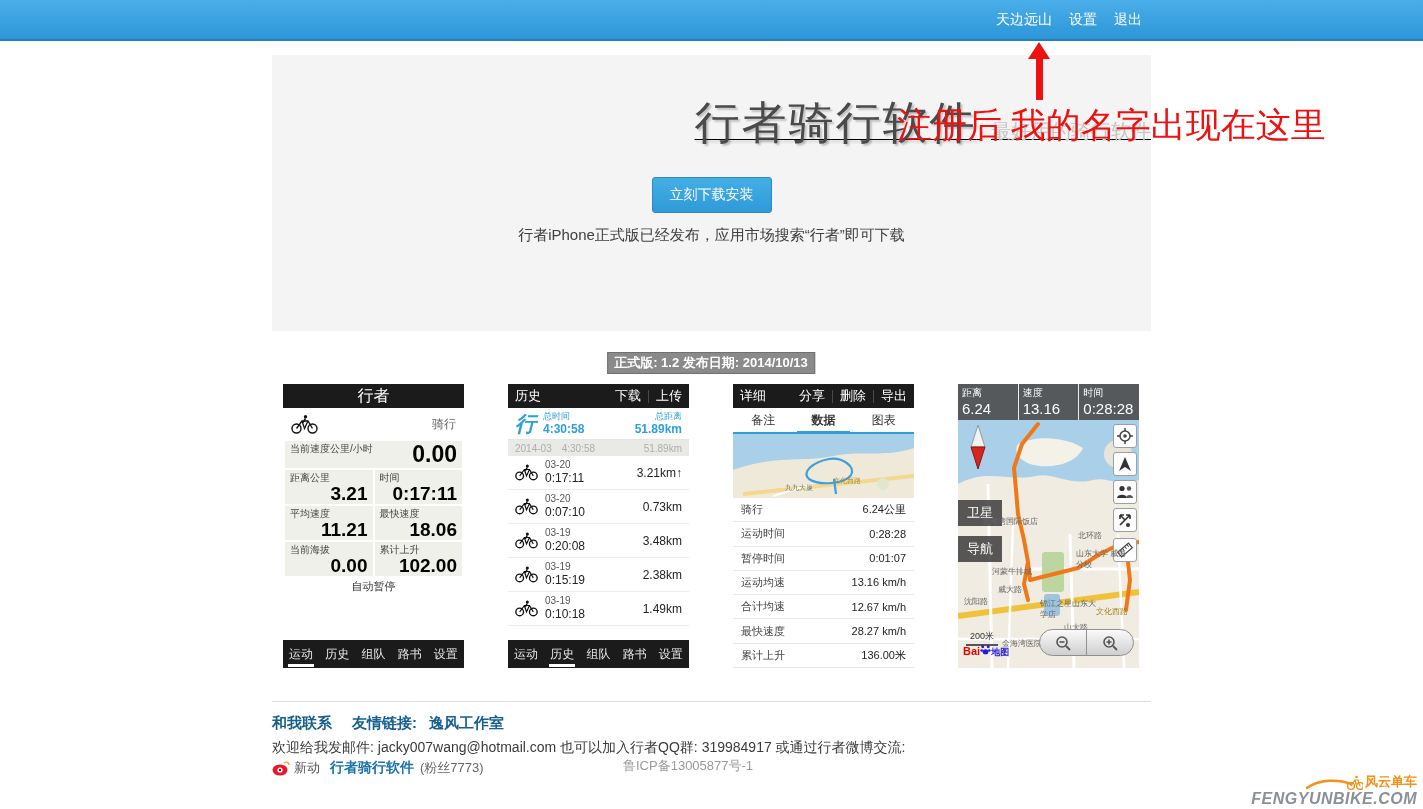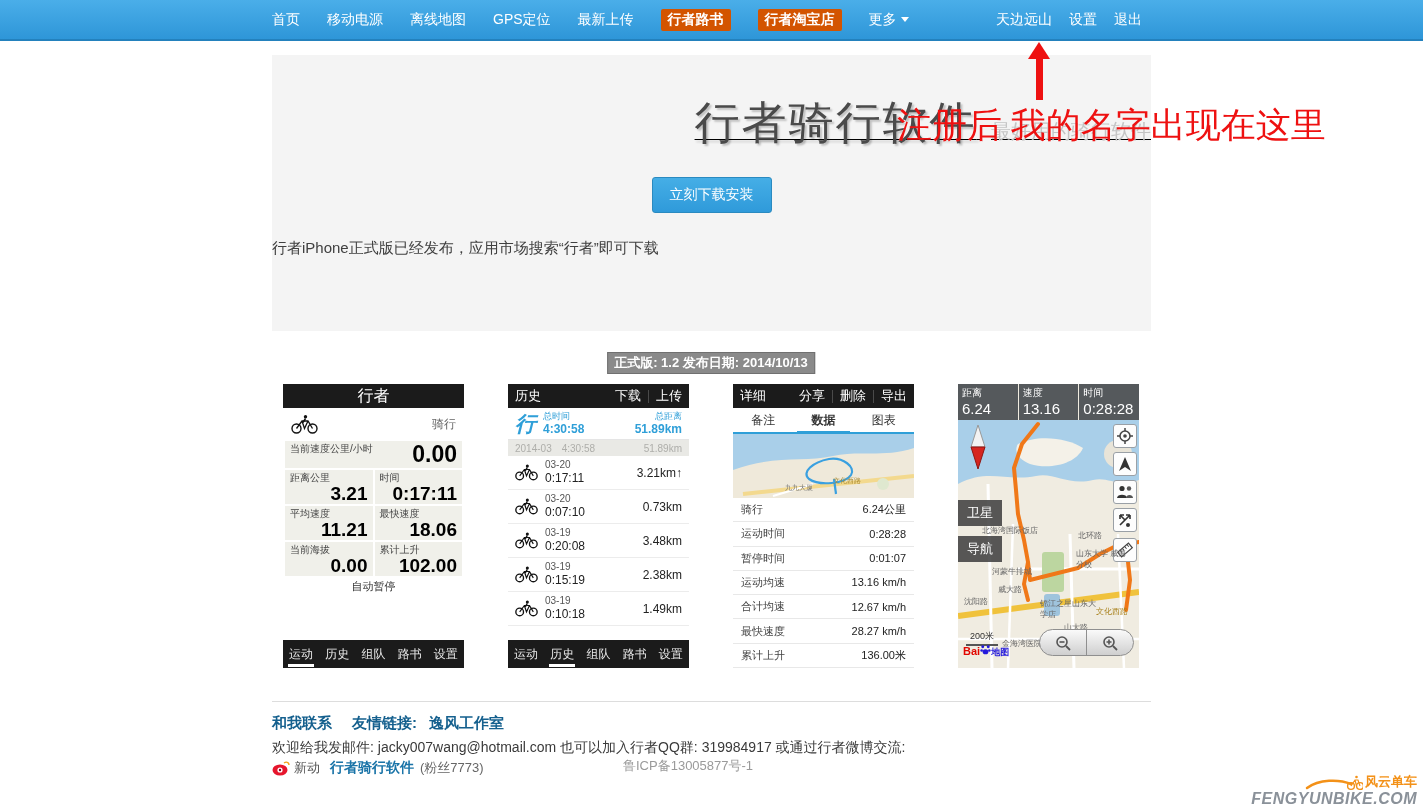--- a/index.html
+++ b/index.html
@@ -19,21 +19,21 @@
 
   
   .hero { position:absolute; left:272px; top:55px; width:879px; height:276px; background:#f4f4f4; }
   .hero-titlerow { text-align:right; padding-top:38px;text-decoration:underline; }
   .hero-title { font-family:"Liberation Serif", serif; font-size:45px; color:#4a4a4a;
     letter-spacing:2px; text-shadow:2px 2px 2px rgba(0,0,0,0.22); }
   .hero-tagline { font-size:20px; color:#c4c4c4; margin-left:10px; }
   .hero-features { text-align:center; margin-top:18px; color:#3795d0; font-size:16px; }
   .download-btn { display:block; margin:24px auto 0; background:linear-gradient(#45aee6,#2f9ada);
     border:1px solid #2a8ac0; border-radius:3px; color:#fff; font-size:14px; padding:8px 17px; cursor:pointer; }
-  .hero-note { margin-top:26px; color:#404040; font-size:15px; }
+  .hero-note { text-align:center; margin-top:13px; color:#404040; font-size:15px; }
 
   
   .annotation { position:absolute; left:897px; top:102px; font-family:"Liberation Serif", serif;
     font-size:35px; color:#ee1111; white-space:nowrap; z-index:5; }
   .arrow-stem { position:absolute; left:1036px; top:57px; width:7px; height:43px; background:#ee1111; z-index:5; }
   .arrow-head { position:absolute; left:1028px; top:42px; width:0; height:0; z-index:5;
     border-left:11px solid transparent; border-right:11px solid transparent; border-bottom:17px solid #ee1111; }
 
   
   .version-badge { position:absolute; top:352px; left:711px; transform:translateX(-50%);
@@ -142,30 +142,20 @@
   .watermark { position:absolute; right:6px; bottom:2px; text-align:center; }
   .wm-row { display:flex; align-items:flex-end; justify-content:flex-end; gap:2px; }
   .wm-cn { color:#f39118; font-weight:bold; font-size:13px; }
   .wm-en { color:#8a9199; font-weight:bold; font-size:16px; letter-spacing:0.5px;
     font-style:italic; line-height:1; }
 </style>
 </head>
 <body>
 
 <nav class="topnav">
-  <div class="nav-left">
-    <a class="nav-link">首页</a>
-    <a class="nav-link">移动电源</a>
-    <a class="nav-link">离线地图</a>
-    <a class="nav-link">GPS定位</a>
-    <a class="nav-link">最新上传</a>
-    <a class="nav-link nav-badge">行者路书</a>
-    <a class="nav-link nav-badge">行者淘宝店</a>
-    <a class="nav-link"><span>更多</span><span class="caret"></span></a>
-  </div>
   <div class="nav-right">
     <a class="nav-link">天边远山</a>
     <a class="nav-link">设置</a>
     <a class="nav-link">退出</a>
   </div>
 </nav>
 
 <section class="hero">
   <div class="hero-titlerow">
     <span class="hero-title">行者骑行软件</span>
@@ -491,21 +481,21 @@
       <g transform="rotate(-40 9 9)">
         <rect x="2" y="6" width="14" height="6" fill="#fff" stroke="#444" stroke-width="1.2"></rect>
         <path d="M5 6 V9 M8 6 V9 M11 6 V9 M14 6 V9" stroke="#444" stroke-width="1"></path>
       </g>
     </svg>
   </div>
 
   <div class="p4-darkbtn" style="top:116px;">卫星</div>
   <div class="p4-darkbtn" style="top:152px;">导航</div>
 
-  <span class="p4-label" style="left:24px; top:141px;">北海湾国际饭店</span>
+  <span class="p4-label" style="left:24px; top:132px;">北海湾国际饭店</span>
   <span class="p4-label" style="left:120px; top:146px;">北环路</span>
   <span class="p4-label" style="left:118px; top:164px; width:56px; white-space:normal;">山东大学 威海分校</span>
   <span class="p4-label" style="left:34px; top:182px;">河蒙牛排城</span>
   <span class="p4-label" style="left:40px; top:200px;">威大路</span>
   <span class="p4-label" style="left:6px; top:212px;">沈阳路</span>
   <span class="p4-label" style="left:82px; top:214px; width:60px; white-space:normal;">锦江之星山东大学店</span>
   <span class="p4-label" style="left:138px; top:222px; color:#a9821d;">文化西路</span>
   <span class="p4-label" style="left:106px; top:238px;">山大路</span>
   <span class="p4-label" style="left:44px; top:254px;">金海湾医院</span>
 

